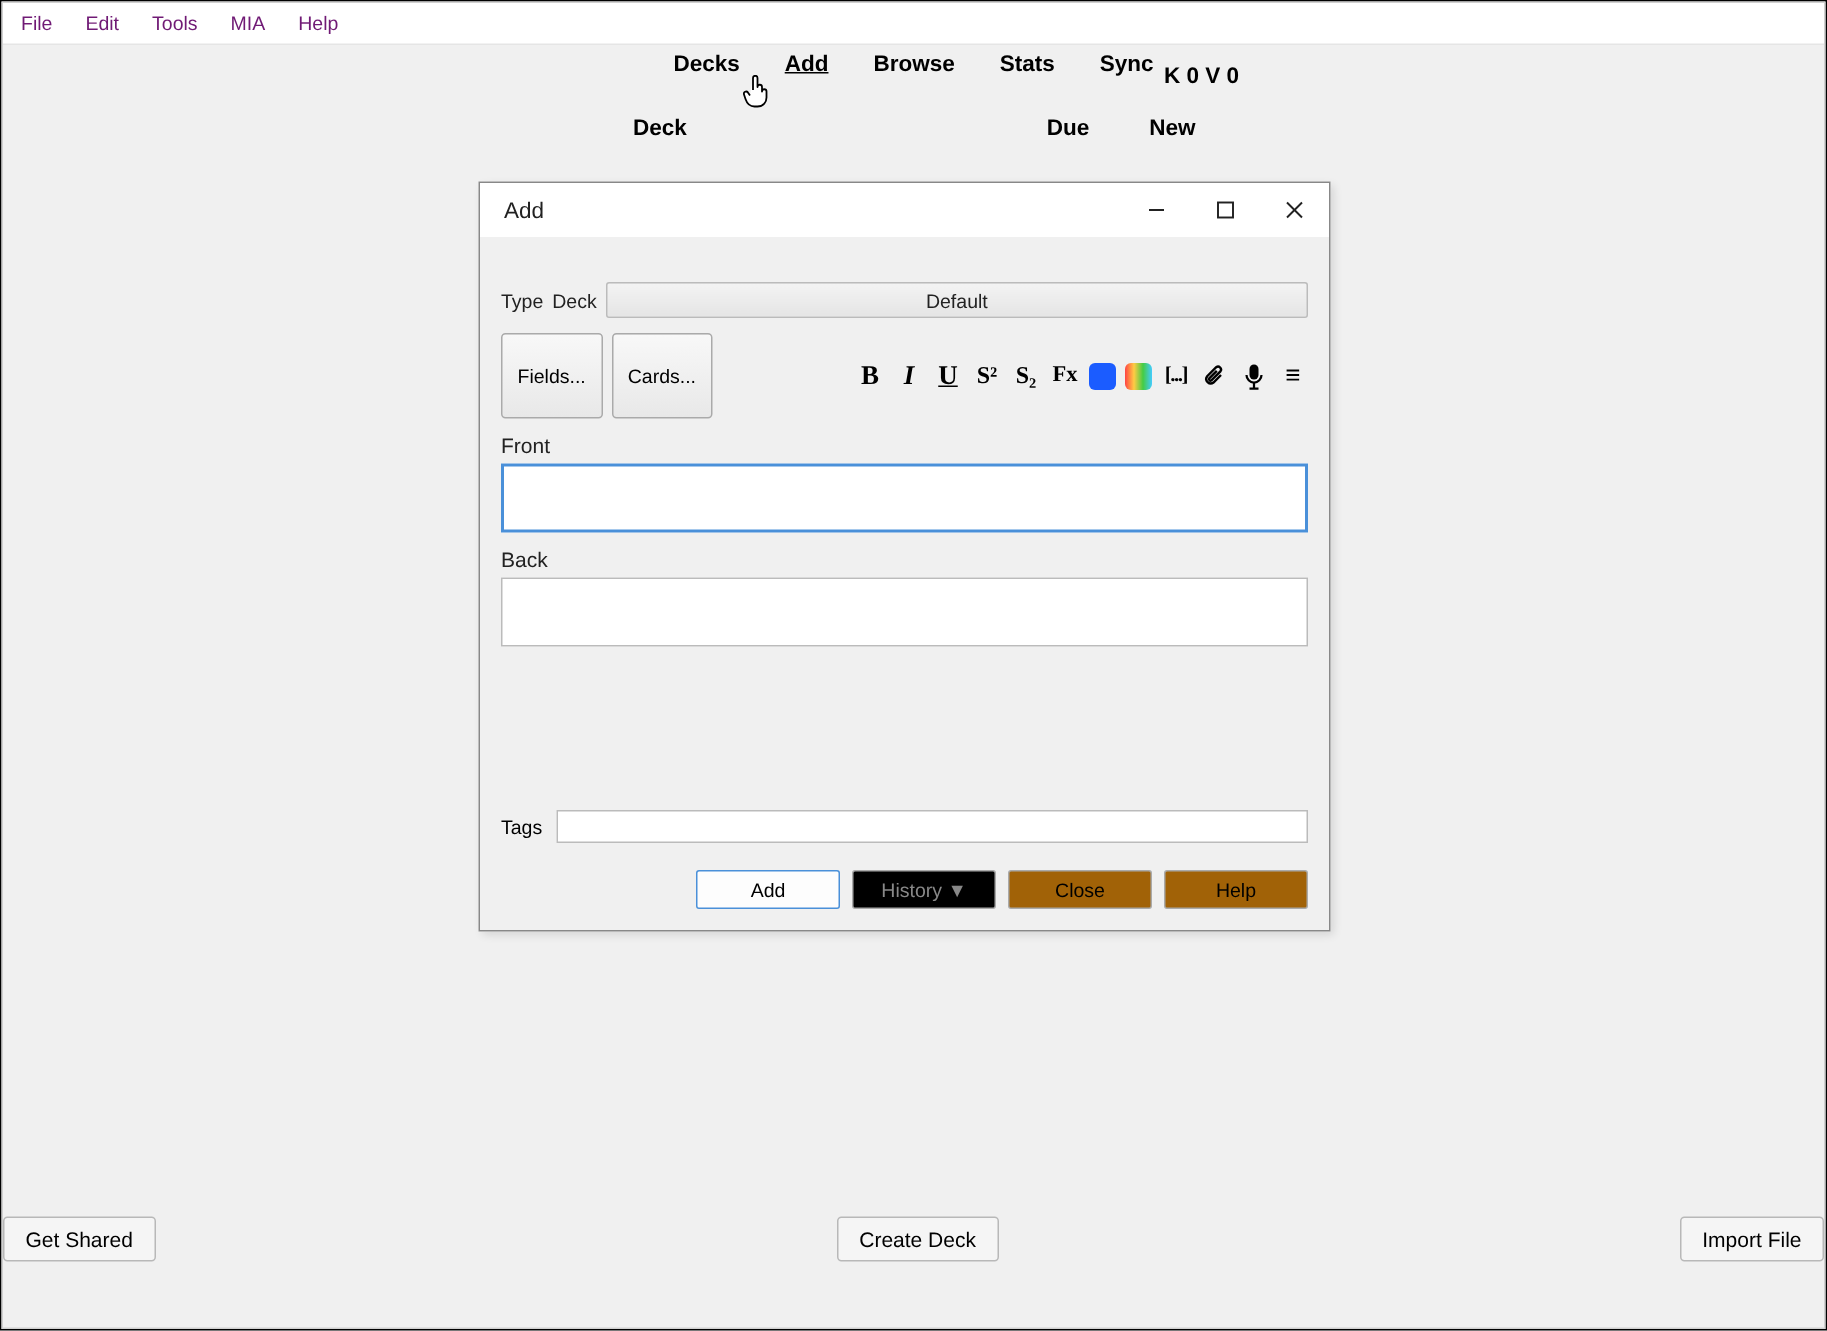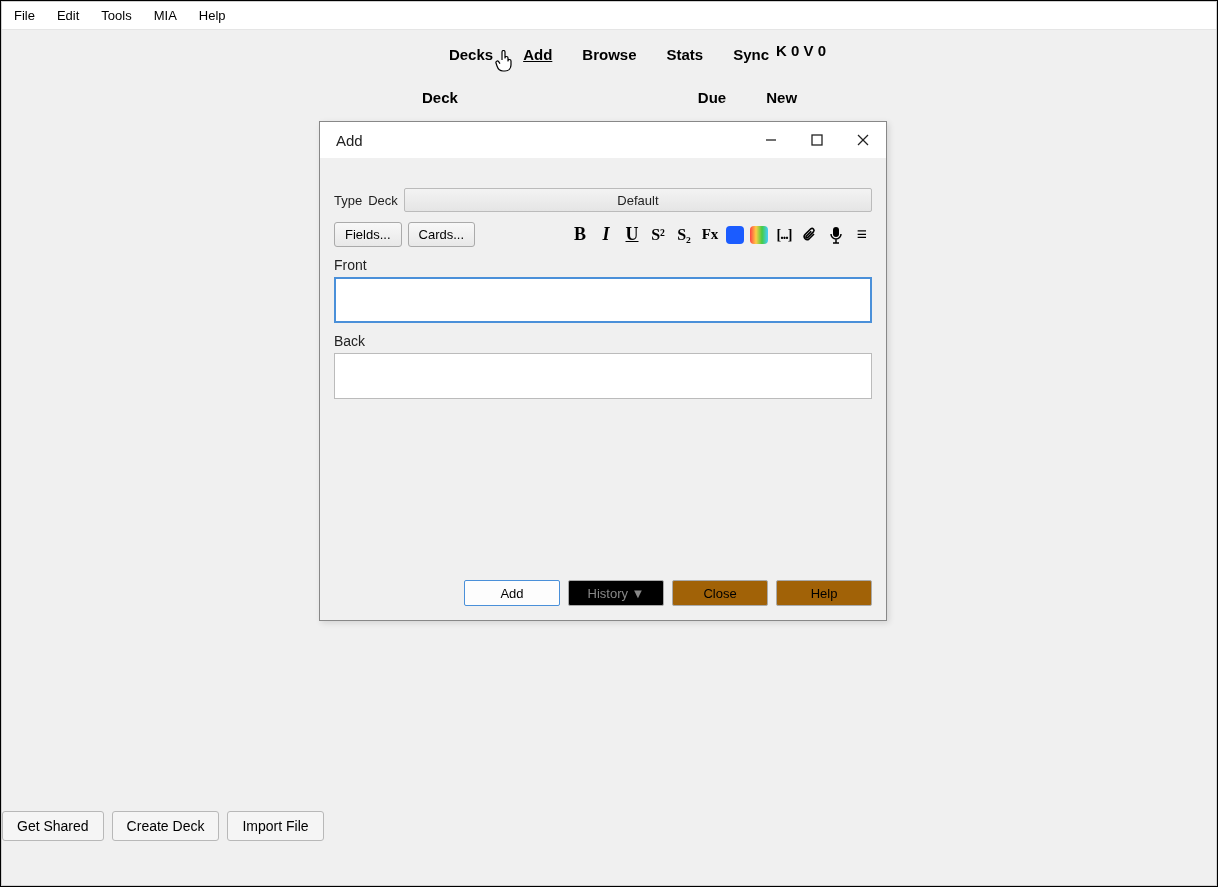--- a/index.html
+++ b/index.html
@@ -60,55 +60,55 @@
     color: #999;
     font-size: 13px;
   }
   .menubar {
     height: 28px;
     background: #fff;
     display: flex;
     align-items: center;
     gap: 22px;
     padding-left: 12px;
-    color: #000000;
+    color: #701a75;
     font-size: 13px;
     border-bottom: 1px solid #e5e5e5;
   }
   .content-area {
     position: relative;
     background: #f0f0f0;
     height: calc(100% - 64px);
   }
   .top-tabs {
     display: flex;
     justify-content: center;
     gap: 30px;
-    padding-top: 16px;
+    padding-top: 4px;
     font-weight: 600;
     font-size: 15px;
     color: #000;
   }
   .top-tabs .tab-add { text-decoration: underline; }
   .kv { position: absolute; right: 390px; top: 12px; font-weight: 600; font-size: 15px; margin-left: 16px; }
   .deck-header {
     display: flex;
     gap: 240px;
     padding-left: 420px;
     padding-top: 26px;
     font-weight: 600;
     font-size: 15px;
   }
   .deck-header .dn { gap: 40px; display: flex; }
   .bottom-buttons {
     position: absolute;
     bottom: 8px;
     left: 0; right: 0;
     display: flex;
-    justify-content: flex-start;
+    justify-content: space-between;
     gap: 8px;
     margin-top: 28px;
   }
   .std-btn {
     background: #f5f5f5;
     border: 1px solid #b8b8b8;
     border-radius: 3px;
     padding: 6px 14px;
     font-size: 14px;
     color: #000;
@@ -169,21 +169,21 @@
   }
   .row-tools {
     margin-top: 10px;
     display: flex; align-items: center; justify-content: space-between;
   }
   .row-tools-left { display: flex; gap: 6px; }
   .mini-btn {
     background: linear-gradient(#f8f8f8,#e8e8e8);
     border: 1px solid #aaa;
     border-radius: 3px;
-    padding: 4px 10px;
+    padding: 20px 10px;
     font-size: 13px;
   }
   .format-icons {
     display: flex; align-items: center; gap: 6px;
     font-size: 18px; font-weight: bold;
   }
   .ic { display:inline-flex; align-items:center; justify-content:center; width:20px; height:22px; font-family: Georgia, serif;}
   .ic-color { width:18px;height:18px;background:#1b5cff;border-radius:4px; }
   .ic-grad { width:18px;height:18px;border-radius:4px; background: linear-gradient(90deg,#f44,#fc4,#4c4,#4cf); }
   .field-label { font-size: 14px; color: #222; margin-top: 10px; }
@@ -317,20 +317,24 @@
             <span class="ic" style="font-size:18px">≡</span>
           </div>
         </div>
 
         <div class="field-label">Front</div>
         <input class="field-input focused" value="" style="">
 
         <div class="field-label">Back</div>
         <input class="field-input" value="" style="">
 
+        <div class="tags-row">
+          <span>Tags</span>
+          <input class="tags-input" value="" style="">
+        </div>
 
         <div class="dlg-buttons">
           <div class="dlg-btn primary">
               <span>Add</span>
             </div>
           <div class="dlg-btn disabled">
               <span>History ▼</span>
             </div>
           <div class="dlg-btn">
               <span>Close</span>

